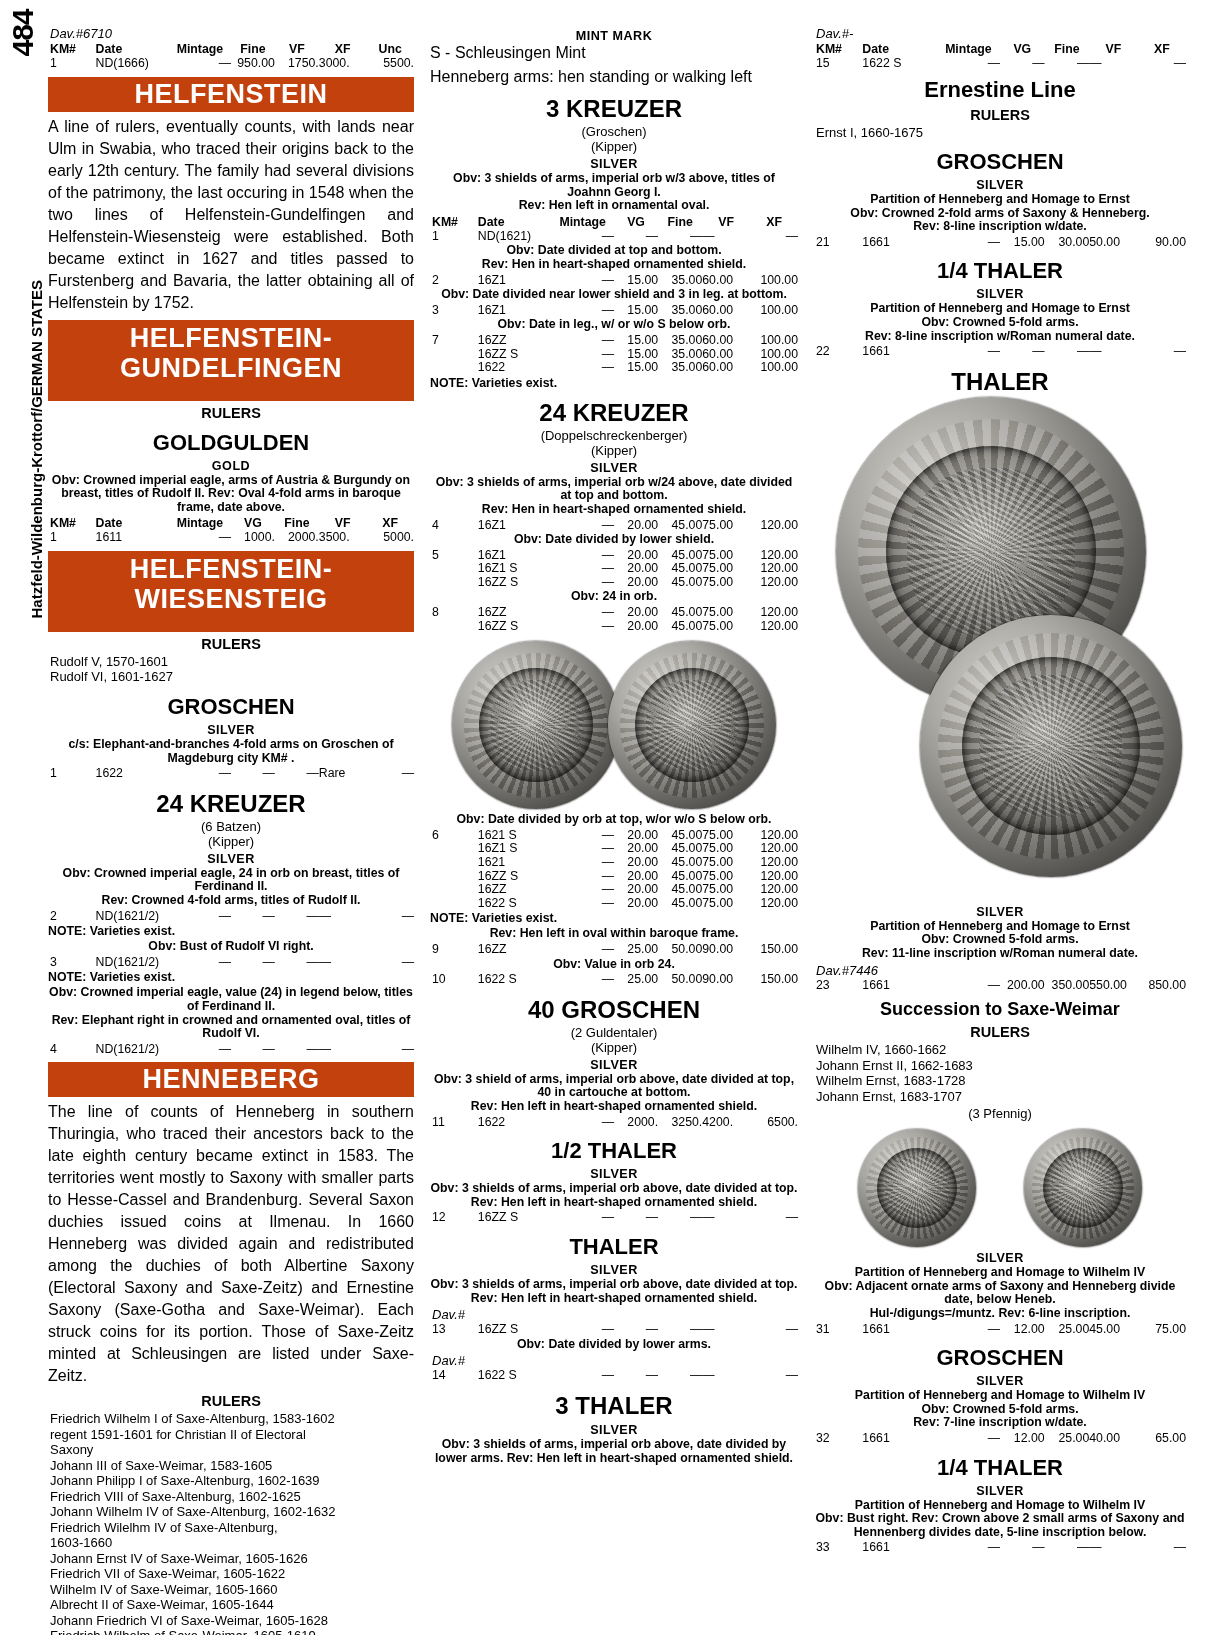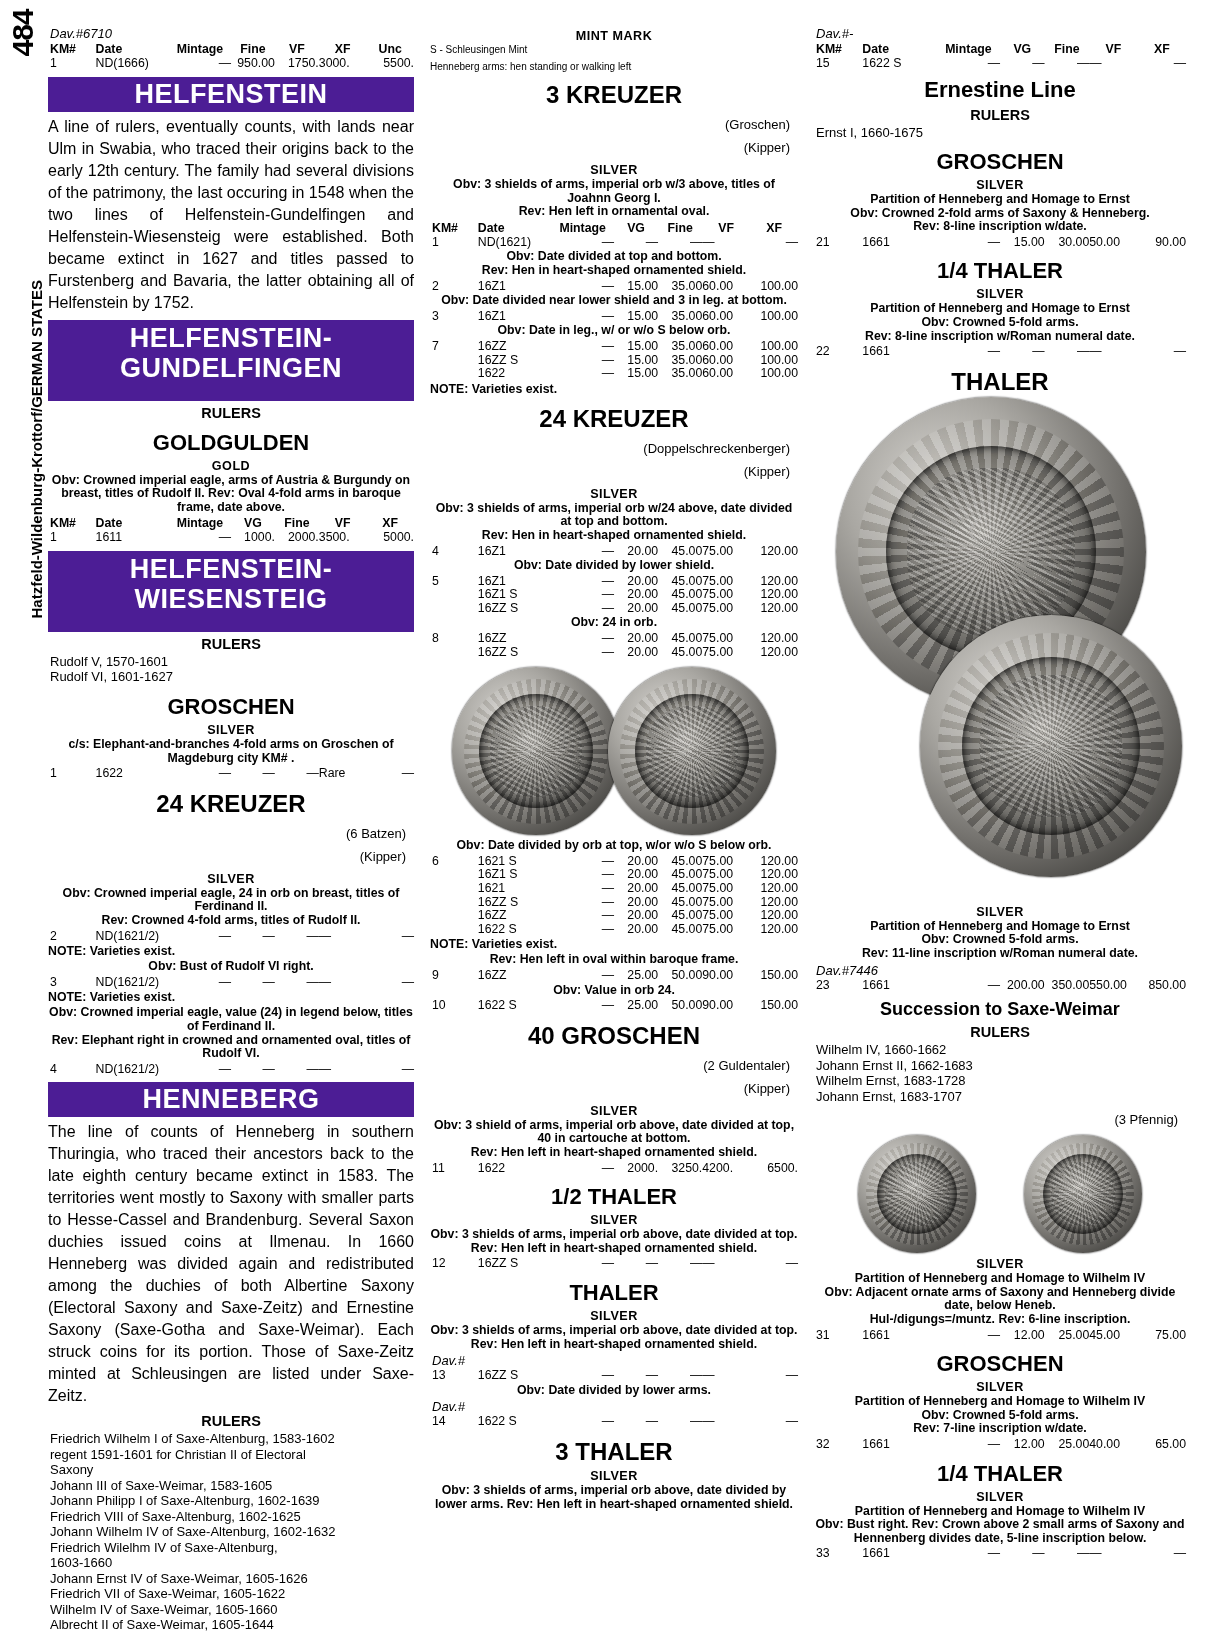--- a/index.html
+++ b/index.html
@@ -59,38 +59,38 @@
   .dav { font-style:italic; font-size:13px; margin:0 0 1px 2px; }
   .body-text {
     font-size:16px;
     line-height:22px;
     text-align:justify;
     margin:4px 0 6px 0;
   }
 
   
   .banner {
-    background:#4c1d95; color:#fff;
+    background:#c2410c; color:#fff;
     font-size:27px; font-weight:bold;
     text-align:center;
     letter-spacing:0.5px;
     padding:2px 0 3px 0;
     margin:6px 0 2px 0;
     line-height:30px;
   }
   .banner.two { line-height:30px; padding:3px 0 18px 0;}
 
   
   .h-denom {
     text-align:center; font-weight:bold;
     font-size:22px; margin:9px 0 1px 0;
   }
   .h-denom.big { font-size:24px; }
   .h-sub {
-    text-align:right; font-size:13px; margin:8px;
+    text-align:center; font-size:13px; margin:0;
   }
   .h-metal {
     text-align:center; font-weight:bold; font-size:12.6px;
     margin:3px 0 1px 0; letter-spacing:0.5px;
   }
   .h-rulers {
     text-align:center; font-weight:bold; font-size:14.5px;
     margin:4px 0 2px 0;
   }
   .h-big-ctr {
@@ -164,21 +164,21 @@
     border-radius:45%;
     background:
       repeating-linear-gradient(28deg, rgba(255,255,255,.25) 0 2px, rgba(0,0,0,.35) 2px 5px);
     opacity:.5;
   }
   .coin-pair { display:flex; justify-content:center; align-items:center; gap:0; }
   .coin-pair .coin { margin:0 -6px; }
   .coin-stack { position:relative; height:505px; }
   .coin-stack .big1 { position:absolute; left:22px; top:0; }
   .coin-stack .big2 { position:absolute; left:106px; top:218px; }
-  .km-note { font-size:10px; }
+  .km-note { font-size:16px; }
   .mt6 { margin-top:6px; }
 </style>
 </head>
 <body>
 
 <div class="page">
 
   <div class="spine">
     <div class="spine-pageno">484</div>
     <div class="spine-text">Hatzfeld-Wildenburg-Krottorf/GERMAN STATES</div>

